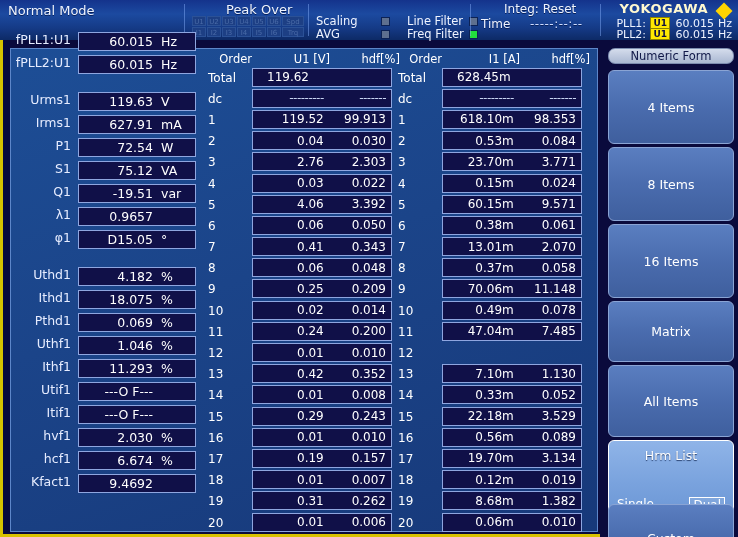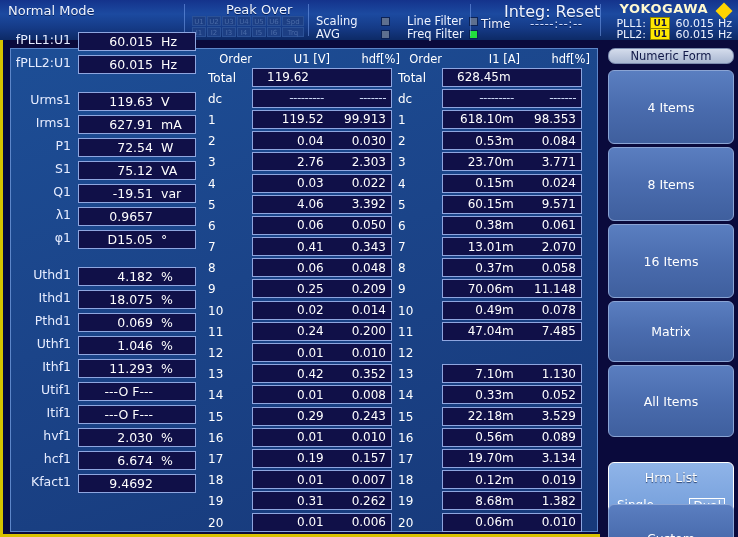--- a/index.html
+++ b/index.html
@@ -35,21 +35,21 @@
   }
   .pcell.wide{width:22px;}
 
   .ind-block{position:absolute;left:316px;top:15px;font-size:11.5px;line-height:13px;}
   .ind-row{display:flex;align-items:center;height:13px;}
   .ind-name{display:inline-block;}
   .sq{display:inline-block;width:9px;height:9px;margin-left:5px;border:1px solid #0c2255;box-sizing:border-box;}
   .sq.off{background:#5e708f;}
   .sq.on{background:#22e03c;}
 
-  .integ{position:absolute;left:504px;top:2px;font-size:16px;}
+  .integ{position:absolute;left:504px;top:2px;font-size:12px;}
   .time-lbl{position:absolute;left:481px;top:17px;font-size:12px;}
   .time-val{position:absolute;left:530px;top:17px;font-size:12px;letter-spacing:.5px;color:#cfdcff;}
 
   .brand{position:absolute;right:30px;top:1px;font-size:13px;font-weight:bold;color:#fff8d0;letter-spacing:.5px;}
   .diamond{position:absolute;right:8px;top:5px;width:12px;height:12px;background:#ffd400;transform:rotate(45deg);}
 
   .pll{position:absolute;right:6px;font-size:11px;color:#eef3ff;white-space:nowrap;}
   .pll1{top:17px;}
   .pll2{top:28px;}
   .pll .nm{display:inline-block;width:34px;}
@@ -710,21 +710,21 @@
         </div>
         <div class="mkey" style="top: 184px; height: 74px;">
           <span>16 Items</span>
         </div>
         <div class="mkey" style="top: 261px; height: 61px;">
           <span>Matrix</span>
         </div>
         <div class="mkey" style="top: 325px; height: 72px;">
           <span>All Items</span>
         </div>
-        <div class="mkey sel" style="top: 422px; height: 74px;">
+        <div class="mkey sel" style="top: 400px; height: 74px; justify-content: space-between;">
           <div class="ktitle">Hrm List</div>
           <div class="krow">
             <span class="opt">Single</span>
             <span class="opt active">Dual</span>
           </div>
         </div>
         <div class="mkey" style="top: 464px; height: 68px;">
           <span>Custom</span>
         </div>
       </div>

